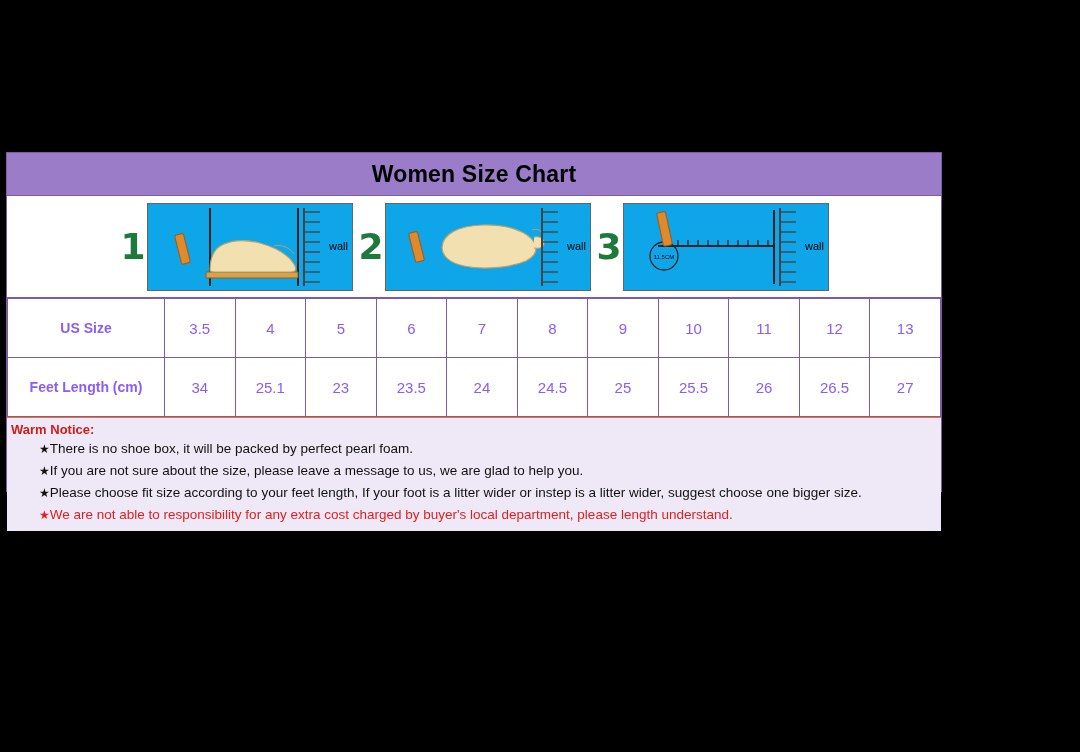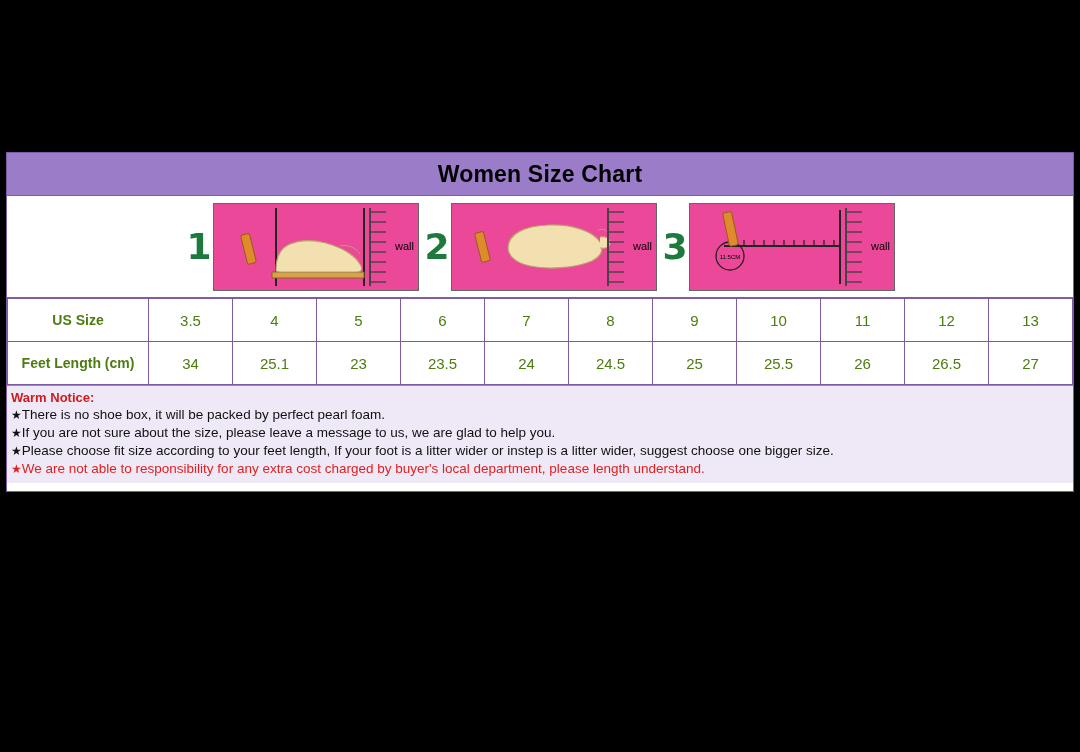--- a/index.html
+++ b/index.html
@@ -14,21 +14,21 @@
   #stage {
     position: relative;
     width: 1080px;
     height: 752px;
     background: #000000;
   }
   #card {
     position: absolute;
     left: 6px;
     top: 152px;
-    width: 1068px;
+    width: 936px;
     height: 340px;
     background: #ffffff;
     box-sizing: border-box;
     border: 1px solid #7d5ba6;
   }
   .title-bar {
     height: 42px;
     background: #9b7cc8;
     display: flex;
     align-items: center;
@@ -62,21 +62,21 @@
     color: #1d7a3c;
     font-family: "DejaVu Sans", sans-serif;
     width: 28px;
     text-align: center;
     line-height: 1;
   }
   .step-box {
     width: 206px;
     height: 88px;
     border: 1px solid #666;
-    background: #ec4899;
+    background: #0ea5e9;
     position: relative;
     box-sizing: border-box;
   }
   .wall-label {
     position: absolute;
     right: 4px;
     top: 36px;
     font-size: 11px;
     color: #000;
   }
@@ -85,45 +85,46 @@
   table.size-table {
     width: 100%;
     border-collapse: collapse;
     table-layout: fixed;
   }
   table.size-table td {
     border: 1px solid #7d5ba6;
     height: 26px;
     text-align: center;
     font-size: 15px;
-    color: #4d7c0f;
+    color: #8b5cf6;
     background: #ffffff;
-    padding: 8px;
+    padding: 16px;
   }
   table.size-table td.rowhead {
     width: 124px;
     font-weight: bold;
     font-size: 14px;
   }
   .notice {
     background: #efe9f7;
     border-top: 1px solid #f97316;
     padding: 3px 4px 5px 4px;
   }
   .notice-title {
     color: #d11a1a;
     font-weight: bold;
     font-size: 13px;
     line-height: 17px;
   }
   .notice-line {
     font-size: 13.5px;
-    line-height: 17px;
+    line-height: 22px;
     color: #111;
     white-space: nowrap;
+    margin-left: 28px;
   }
   .notice-line.red { color: #e02020; }
   .star { font-size: 12px; }
 </style>
 </head>
 <body>
 
 <div id="stage">
   <div id="card">
 

